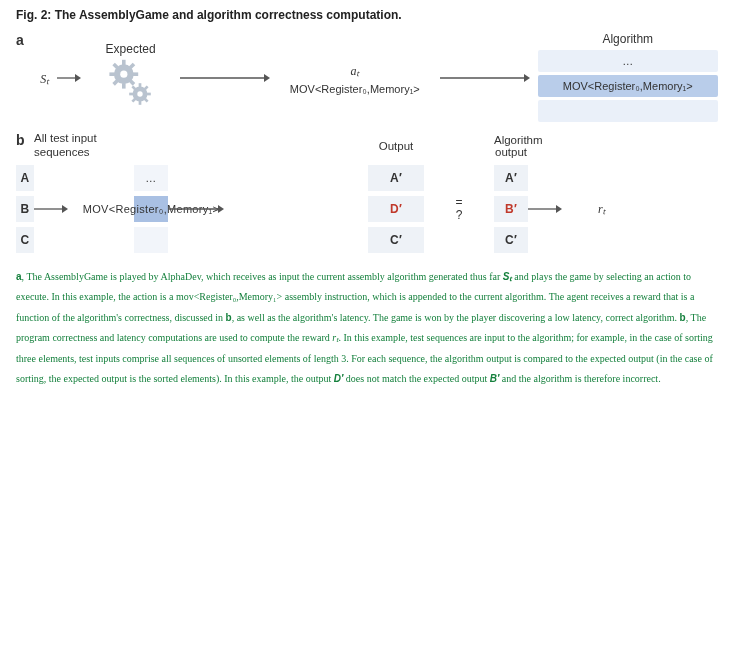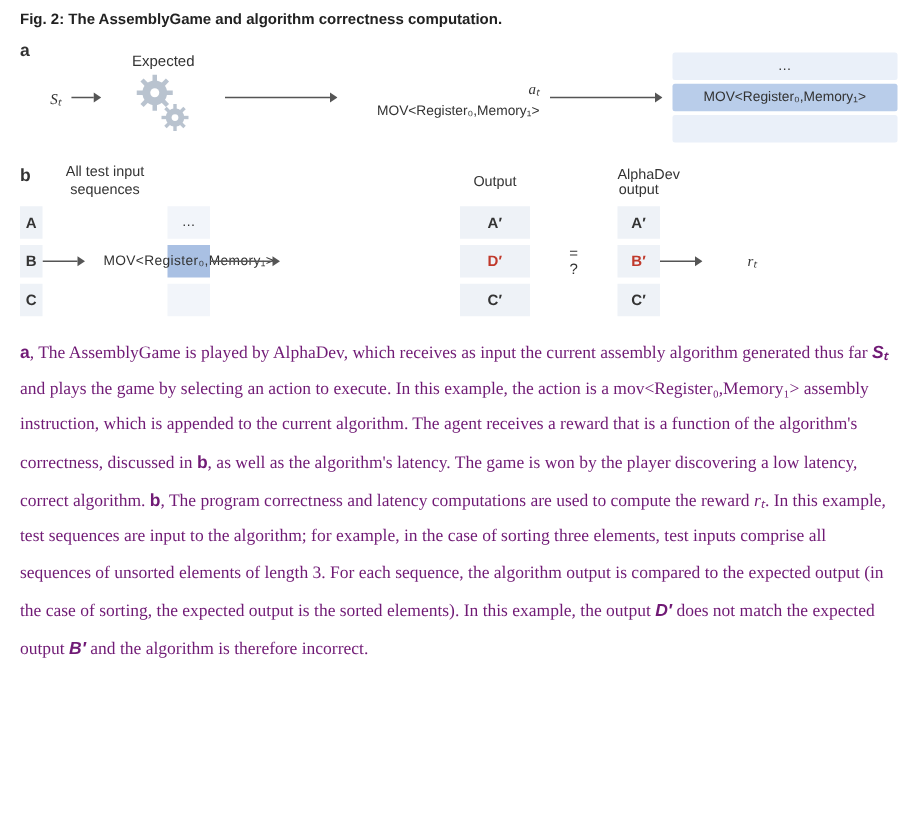--- a/index.html
+++ b/index.html
@@ -35,21 +35,21 @@
     gap: 8px;
     height: 92px;
     margin-bottom: 8px;
   }
   .panel-a .lbl { width: 18px; align-self: flex-start; }
   .panel-a .col-alphadev { width: 92px; text-align: center; }
   .panel-a .col-alphadev .heading { font-size: 12px; margin-bottom: 2px; }
   .gears { width: 54px; height: 54px; margin: 0 auto; }
   .panel-a .arrow { flex: 0 0 24px; }
   .panel-a .s-t { font-style: italic; font-family: Georgia, serif; }
-  .panel-a .col-action { width: 170px; text-align: right; }
+  .panel-a .col-action { width: 170px; text-align: center; }
   .panel-a .col-action .a-t { font-style: italic; font-family: Georgia, serif; }
   .panel-a .col-action .mov { font-size: 11px; margin-top: 4px; }
   .panel-a .arrow-long { flex: 0 0 90px; }
   .panel-a .col-algo { width: 200px; }
   .panel-a .col-algo .heading { text-align: center; margin-bottom: 4px; }
   .slot {
     background: #eaf0f9;
     border-radius: 2px;
     height: 22px;
     margin: 3px 0;
@@ -83,23 +83,23 @@
     font-weight: 600;
     letter-spacing: 0.3px;
   }
   .box.light { background: #f2f5fa; font-weight: 400; font-size: 11px; }
   .box.hl { background: #a9c0e3; font-weight: 400; font-size: 11px; }
   .box.red { color: #c0392b; }
   .eq-q { font-size: 12px; line-height: 1.1; }
   .r-t { font-style: italic; font-family: Georgia, serif; }
   
   .caption {
-    font-size: 14px;
+    font-size: 10px;
     line-height: 2.05;
-    color: #701a75;
+    color: #15803d;
   }
   .caption b { font-family: Arial, sans-serif; font-weight: 700; }
   .mathvar { font-style: italic; font-family: Georgia, serif; }
   svg.arrow-svg { display: block; }
 </style>
 </head>
 <body>
 
 <div class="fig-title">Fig. 2: The AssemblyGame and algorithm correctness computation.</div>
 
@@ -166,35 +166,36 @@
     </div>
 
     <div class="arrow-long">
       <svg class="arrow-svg" width="90" height="10">
           <line x1="0" y1="5" x2="84" y2="5" stroke="#555" stroke-width="1.3"></line>
           <polygon points="84,1 90,5 84,9" fill="#555"></polygon>
         </svg>
     </div>
 
     <div class="col-algo">
+      <div class="heading">Algorithm</div>
       <div class="slot">…</div>
       <div class="slot hl">MOV&lt;Register₀,Memory₁&gt;</div>
       <div class="slot"></div>
     </div>
   </div>
 
   <div class="panel-b">
 
     <div class="panel-label" style="align-self:start">b</div>
-    <div class="heading" style="text-align:center;line-height:1.2">All test input sequences</div>
+    <div class="heading" style="text-align:left;line-height:1.2">All test input sequences</div>
     <div></div>
     <div></div>
     <div class="heading">Output</div>
     <div></div>
-    <div class="heading">AlphaDev output</div>
+    <div class="heading">Algorithm output</div>
     <div></div>
       <div></div>
 
     <div></div>
     <div class="box">A</div>
     <div></div>
     <div class="box light">…</div>
     <div></div>
     <div class="box">A′</div>
     <div></div>

